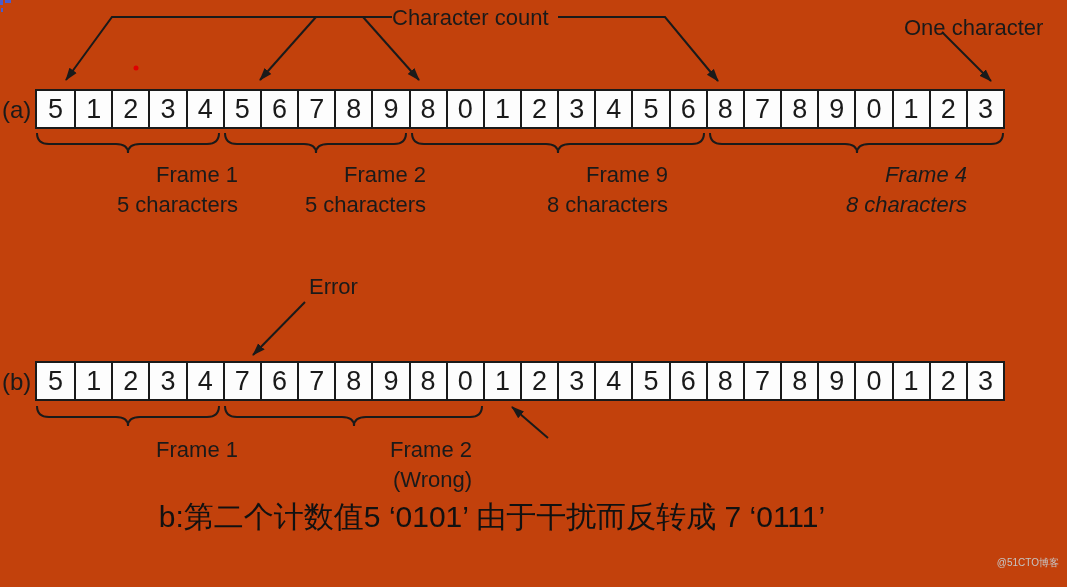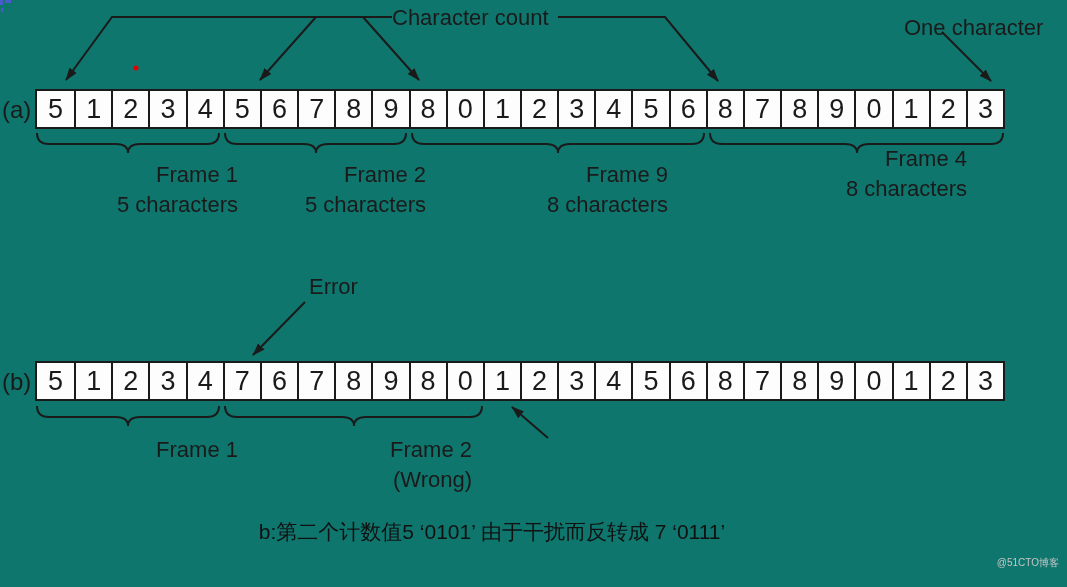--- a/index.html
+++ b/index.html
@@ -1,21 +1,21 @@
 <!DOCTYPE html>
 <html><head>
 <meta charset="utf-8">
 <style>
   * { box-sizing: border-box; margin: 0; padding: 0; }
   html, body { background: #ffffff; }
   .canvas {
     position: relative;
     width: 1067px;
     height: 587px;
-    background: #0f766e;
+    background: #c2410c;
     font-family: "Liberation Sans", sans-serif;
     color: #1a1a1a;
     overflow: hidden;
   }
   .svg-layer {
     position: absolute;
     left: 0; top: 0;
     width: 1067px; height: 587px;
     z-index: 1;
   }
@@ -58,24 +58,24 @@
     width: 220px;
     text-align: right;
     font-size: 22px;
     line-height: 30px;
     color: #1a1a1a;
     z-index: 2;
   }
   .caption {
     position: absolute;
     left: 0;
-    top: 518px;
+    top: 497px;
     width: 984px;
     text-align: center;
-    font-size: 21px;
+    font-size: 30px;
     color: #111111;
     z-index: 2;
   }
   .watermark {
     position: absolute;
     right: 8px;
     top: 556px;
     font-size: 10px;
     color: #c6c6c6;
     z-index: 2;
@@ -162,21 +162,21 @@
     <div>5 characters</div>
   </div>
   <div class="frame-label" style="left:206px; top:160px;">
     <div>Frame 2</div>
     <div>5 characters</div>
   </div>
   <div class="frame-label" style="left:448px; top:160px;">
     <div>Frame 9</div>
     <div>8 characters</div>
   </div>
-  <div class="frame-label" style="left:747px; top:144px;">
+  <div class="frame-label" style="left:747px; top:160px;font-style:italic;">
     <div>Frame 4</div>
     <div>8 characters</div>
   </div>
 
   <div class="anno" style="left:275px; top:274px;margin-left:34px;">Error</div>
 
   <div class="row-label" style="left:2px; top:368px;">(b)</div>
   <div class="cells" style="top:361px;">
       <div class="cell">5</div>
       <div class="cell">1</div>

